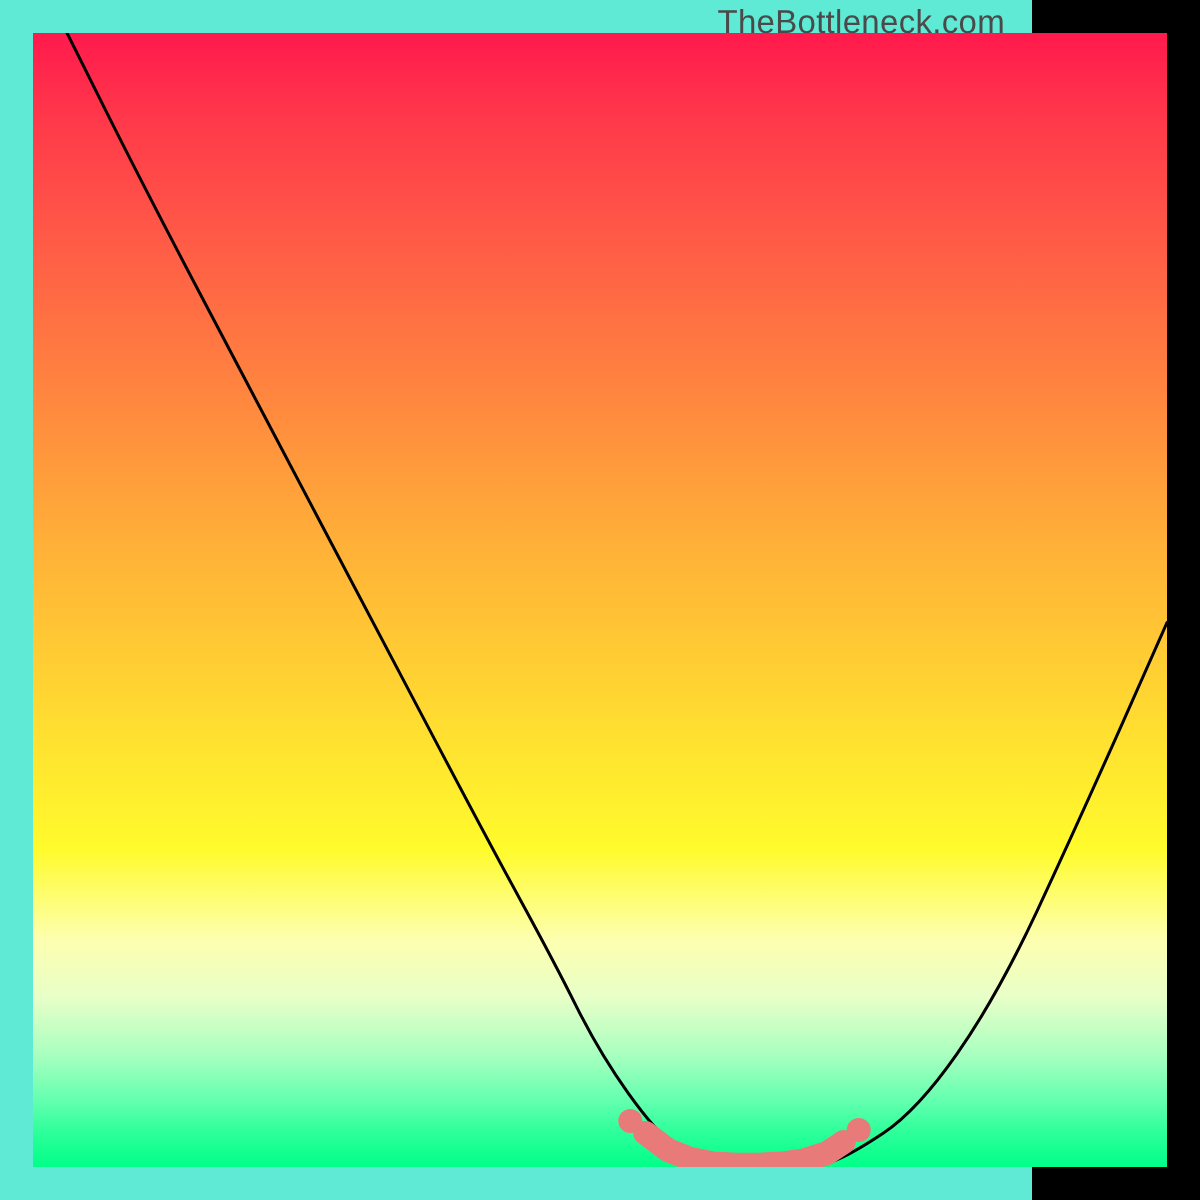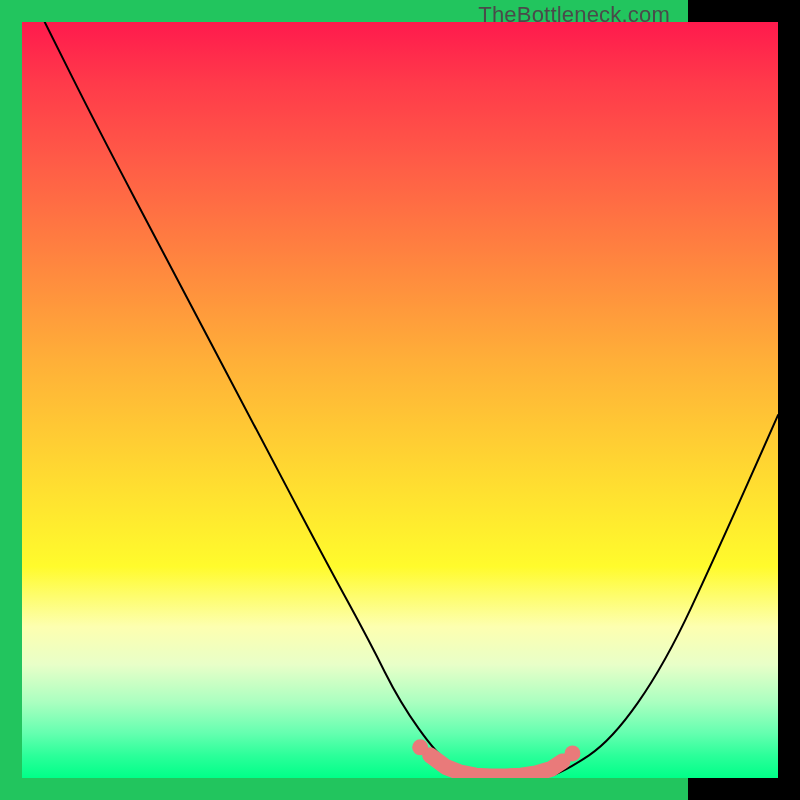--- a/index.html
+++ b/index.html
@@ -8,21 +8,21 @@
     width: 800px;
     height: 800px;
     background: #000;
     font-family: Arial, Helvetica, sans-serif;
     overflow: hidden;
   }
   .stage {
     position: relative;
     width: 688px;
     height: 800px;
-    background: #22c55e;
+    background: #5eead4;
   }
   .plot-area {
     position: absolute;
     left: 22px;
     top: 22px;
     width: 756px;
     height: 756px;
     background: linear-gradient(to bottom,
       #ff1a4d 0%,
       #ff3a4a 8%,

